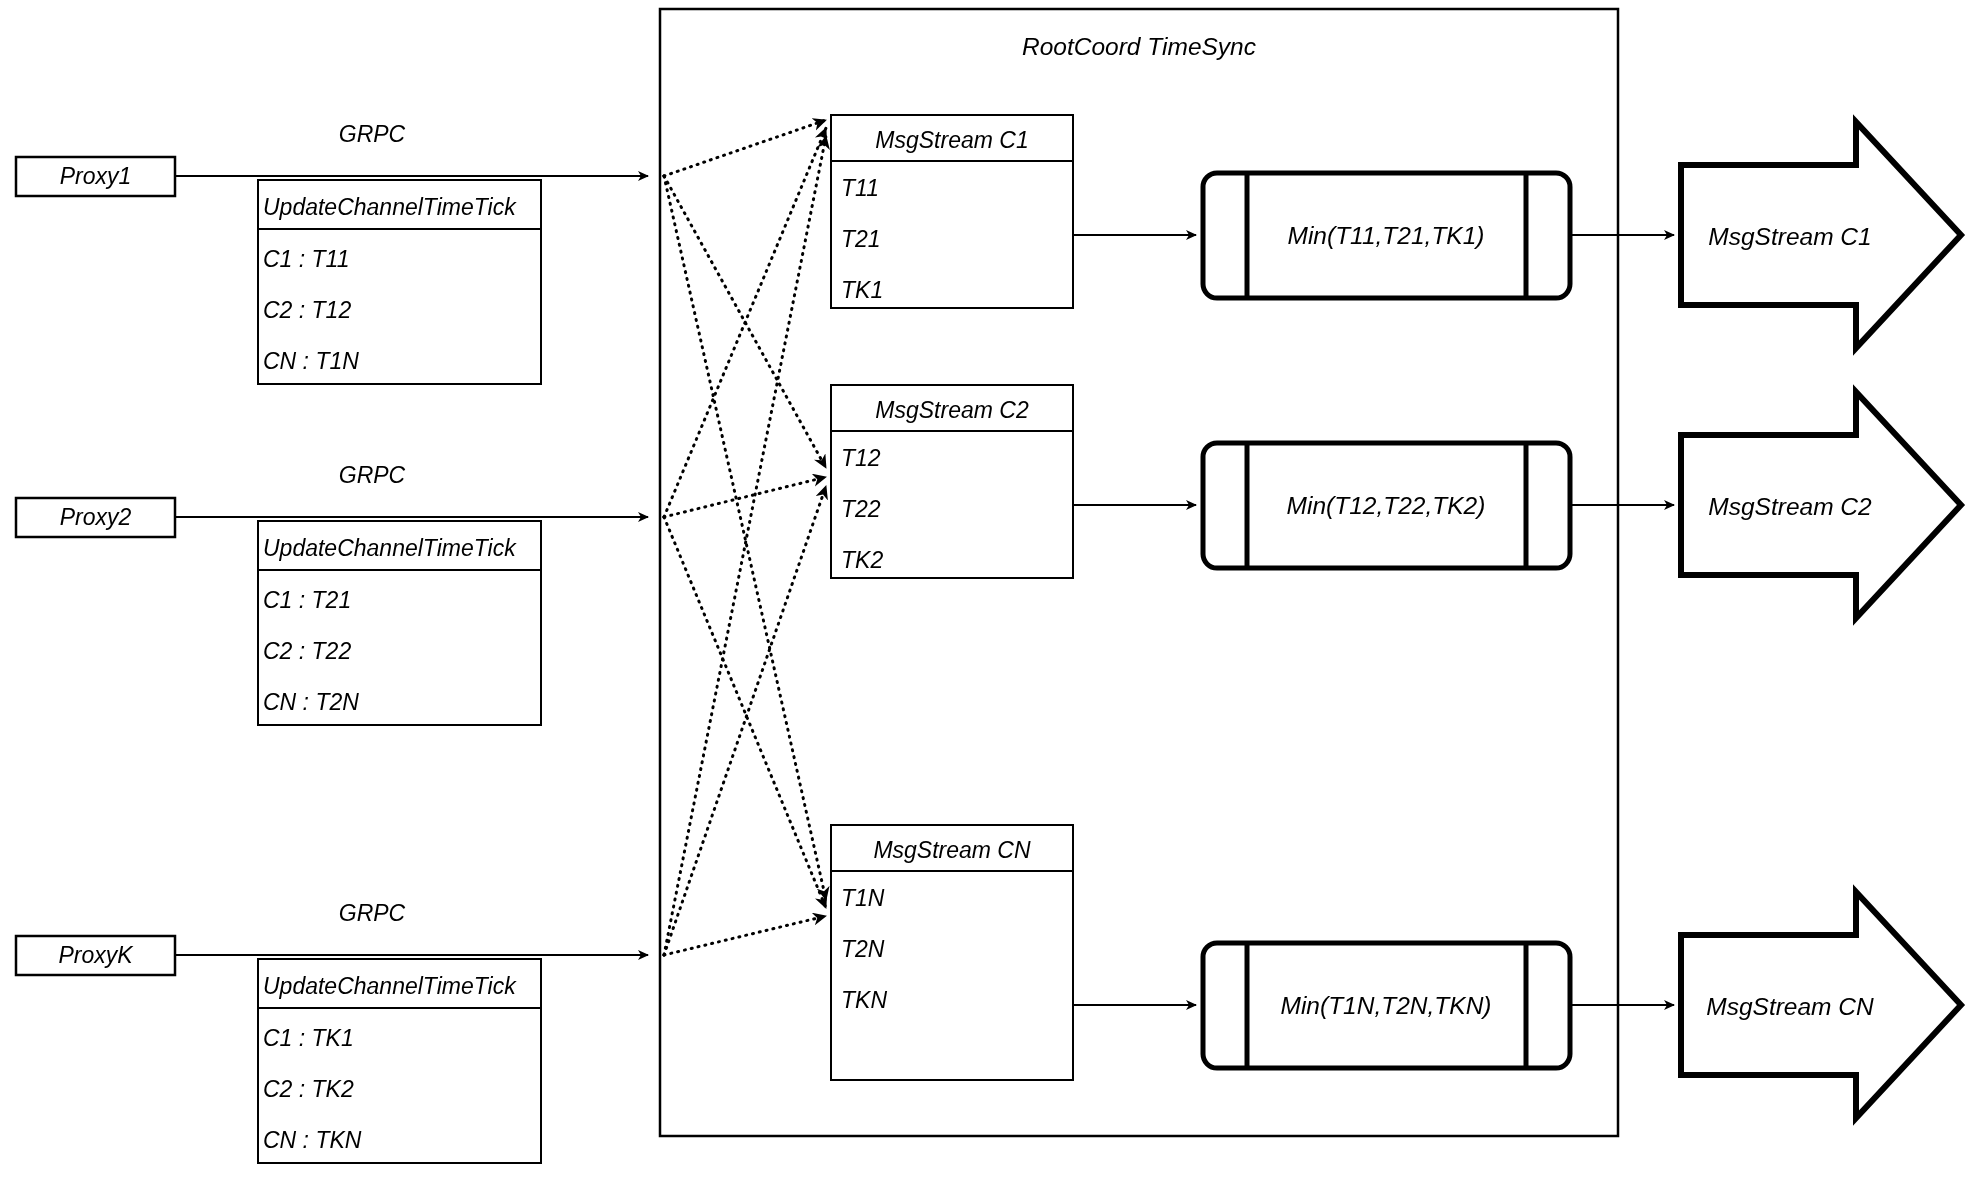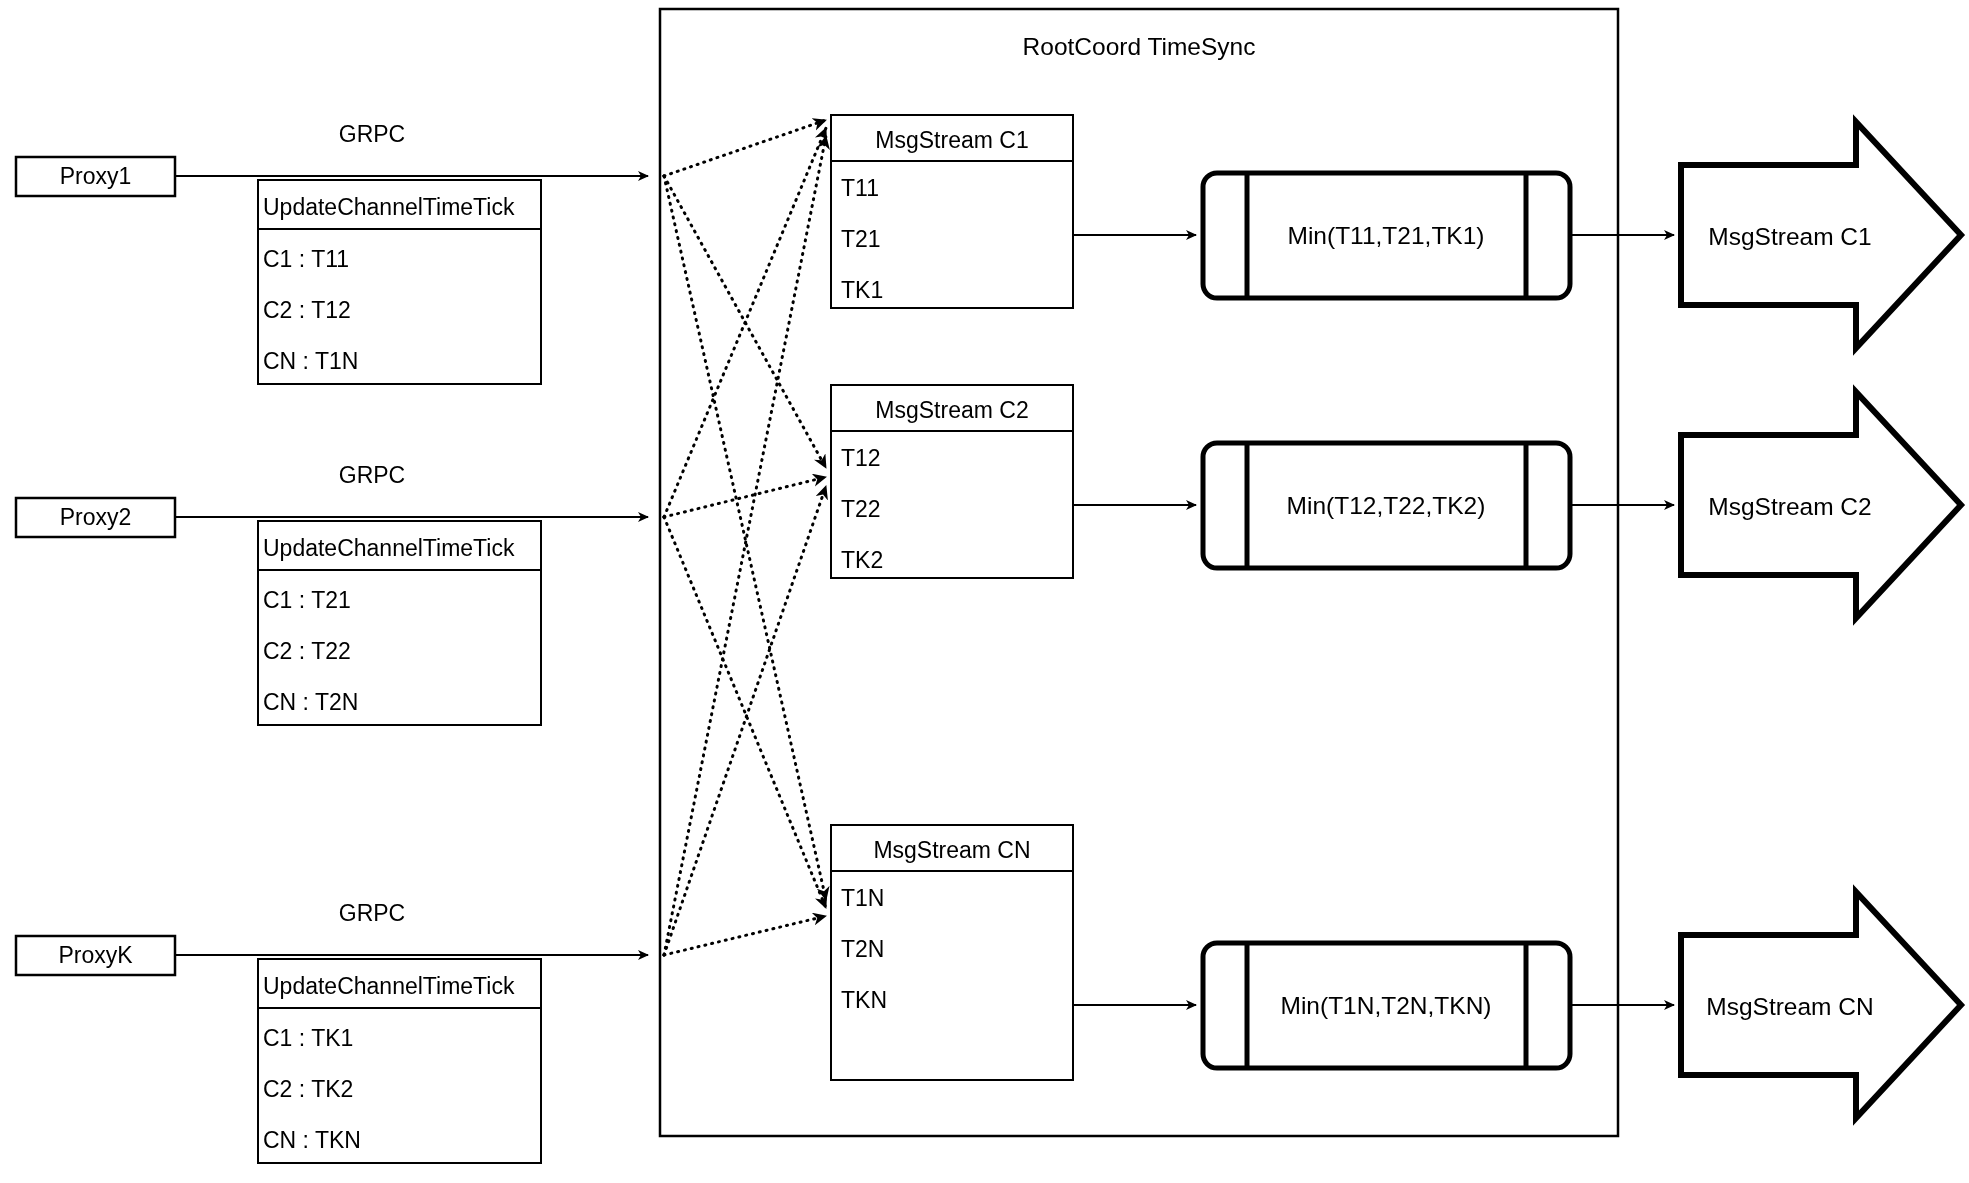--- a/index.html
+++ b/index.html
@@ -1,18 +1,18 @@
 <!DOCTYPE html>
 <html><head>
 <meta charset="utf-8">
 <style>
   html,body{margin:0;padding:0;background:#ffffff;}
   body{width:1969px;height:1183px;overflow:hidden;
        font-family:"Liberation Sans", sans-serif;}
-  #stage{position:relative;width:1712px;height:1183px;}
+  #stage{position:relative;width:1712px;height:1183px;font-style:italic;}
   svg{display:block;}
   text{font-family:"Liberation Sans", sans-serif;fill:#000000;}
   .t22{font-size:23px;}
   .t24{font-size:24.5px;}
 </style>
 </head>
 <body>
 
 <div id="stage">
 <svg width="1969" height="1183" viewBox="0 0 1969 1183" xmlns="http://www.w3.org/2000/svg">

